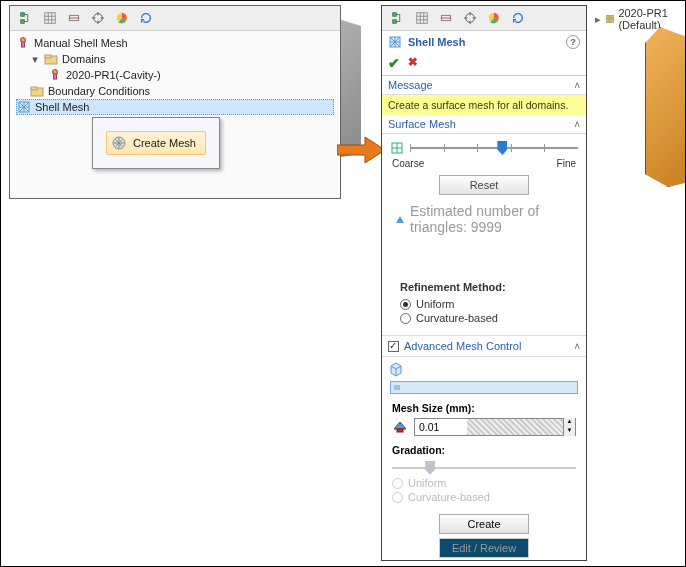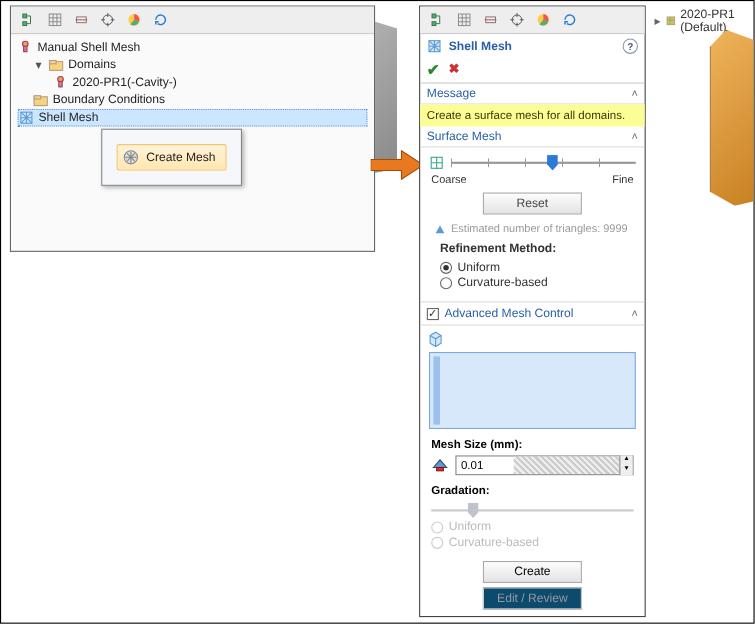--- a/index.html
+++ b/index.html
@@ -10,21 +10,21 @@
     width: 686px;
     height: 567px;
     position: relative;
     overflow: hidden;
     border: 1px solid #000;
   }
   
   .left-panel {
     position: absolute;
     left: 8px; top: 4px;
-    width: 332px; height: 224px;
+    width: 332px; height: 194px;
     border: 1px solid #666;
     background: #fafafa;
   }
   .toolbar {
     display: flex;
     gap: 4px;
     padding: 2px 6px;
     border-bottom: 1px solid #ccc;
     background: #eee;
   }
@@ -118,23 +118,23 @@
     position:absolute; top:1px; width:10px; height:14px;
     background:#2a7bd8; clip-path: polygon(0 0,100% 0,100% 60%,50% 100%,0 60%);
   }
   .slider-labels { display:flex; justify-content:space-between; padding: 2px 2px 0; font-size:10px; color:#333;}
   .reset-row { display:flex; justify-content:center; padding:6px 0;}
   .btn {
     min-width:90px; padding:3px 10px; border:1px solid #aaa;
     background: linear-gradient(#fdfdfd,#e3e3e3); font-size:11px; text-align:center;
   }
   .btn.disabled { color:#999; border-color:#ccc; background:#0c4a6e;}
-  .est-row { display:flex; align-items:center; gap:6px; padding:2px 6px; color:#9a9a9a; font-size:10px;}
+  .est-row { display:flex; align-items:center; gap:6px; padding:2px 6px; color:#9a9a9a; font-size:14px;}
   .ref-body { padding:4px 10px; font-size:11px; color:#333;}
-  .ref-body .lbl { font-weight:bold; margin-bottom:4px;}
+  .ref-body .lbl { font-weight:bold; margin-bottom:4px;margin-top:40px;}
   .radio-row, .chk-row { display:flex; align-items:center; gap:5px; padding:1px 0;}
   .radio, .chk { width:11px; height:11px; border:1px solid #666; background:#fff; display:inline-block;}
   .radio { border-radius:50%; position:relative;}
   .radio.checked::after{content:"";position:absolute;left:2px;top:2px;width:5px;height:5px;border-radius:50%;background:#333;}
   .chk { position:relative;}
   .chk.checked::after{content:"✓";position:absolute;left:0;top:-2px;font-size:10px;color:#333;}
   .radio.disabled,.chk.disabled{border-color:#ccc;}
   .adv-sel {
     margin:4px 8px; height:70px; border:1px solid #7aa9df;
     background:#d7e8fb; position:relative;

